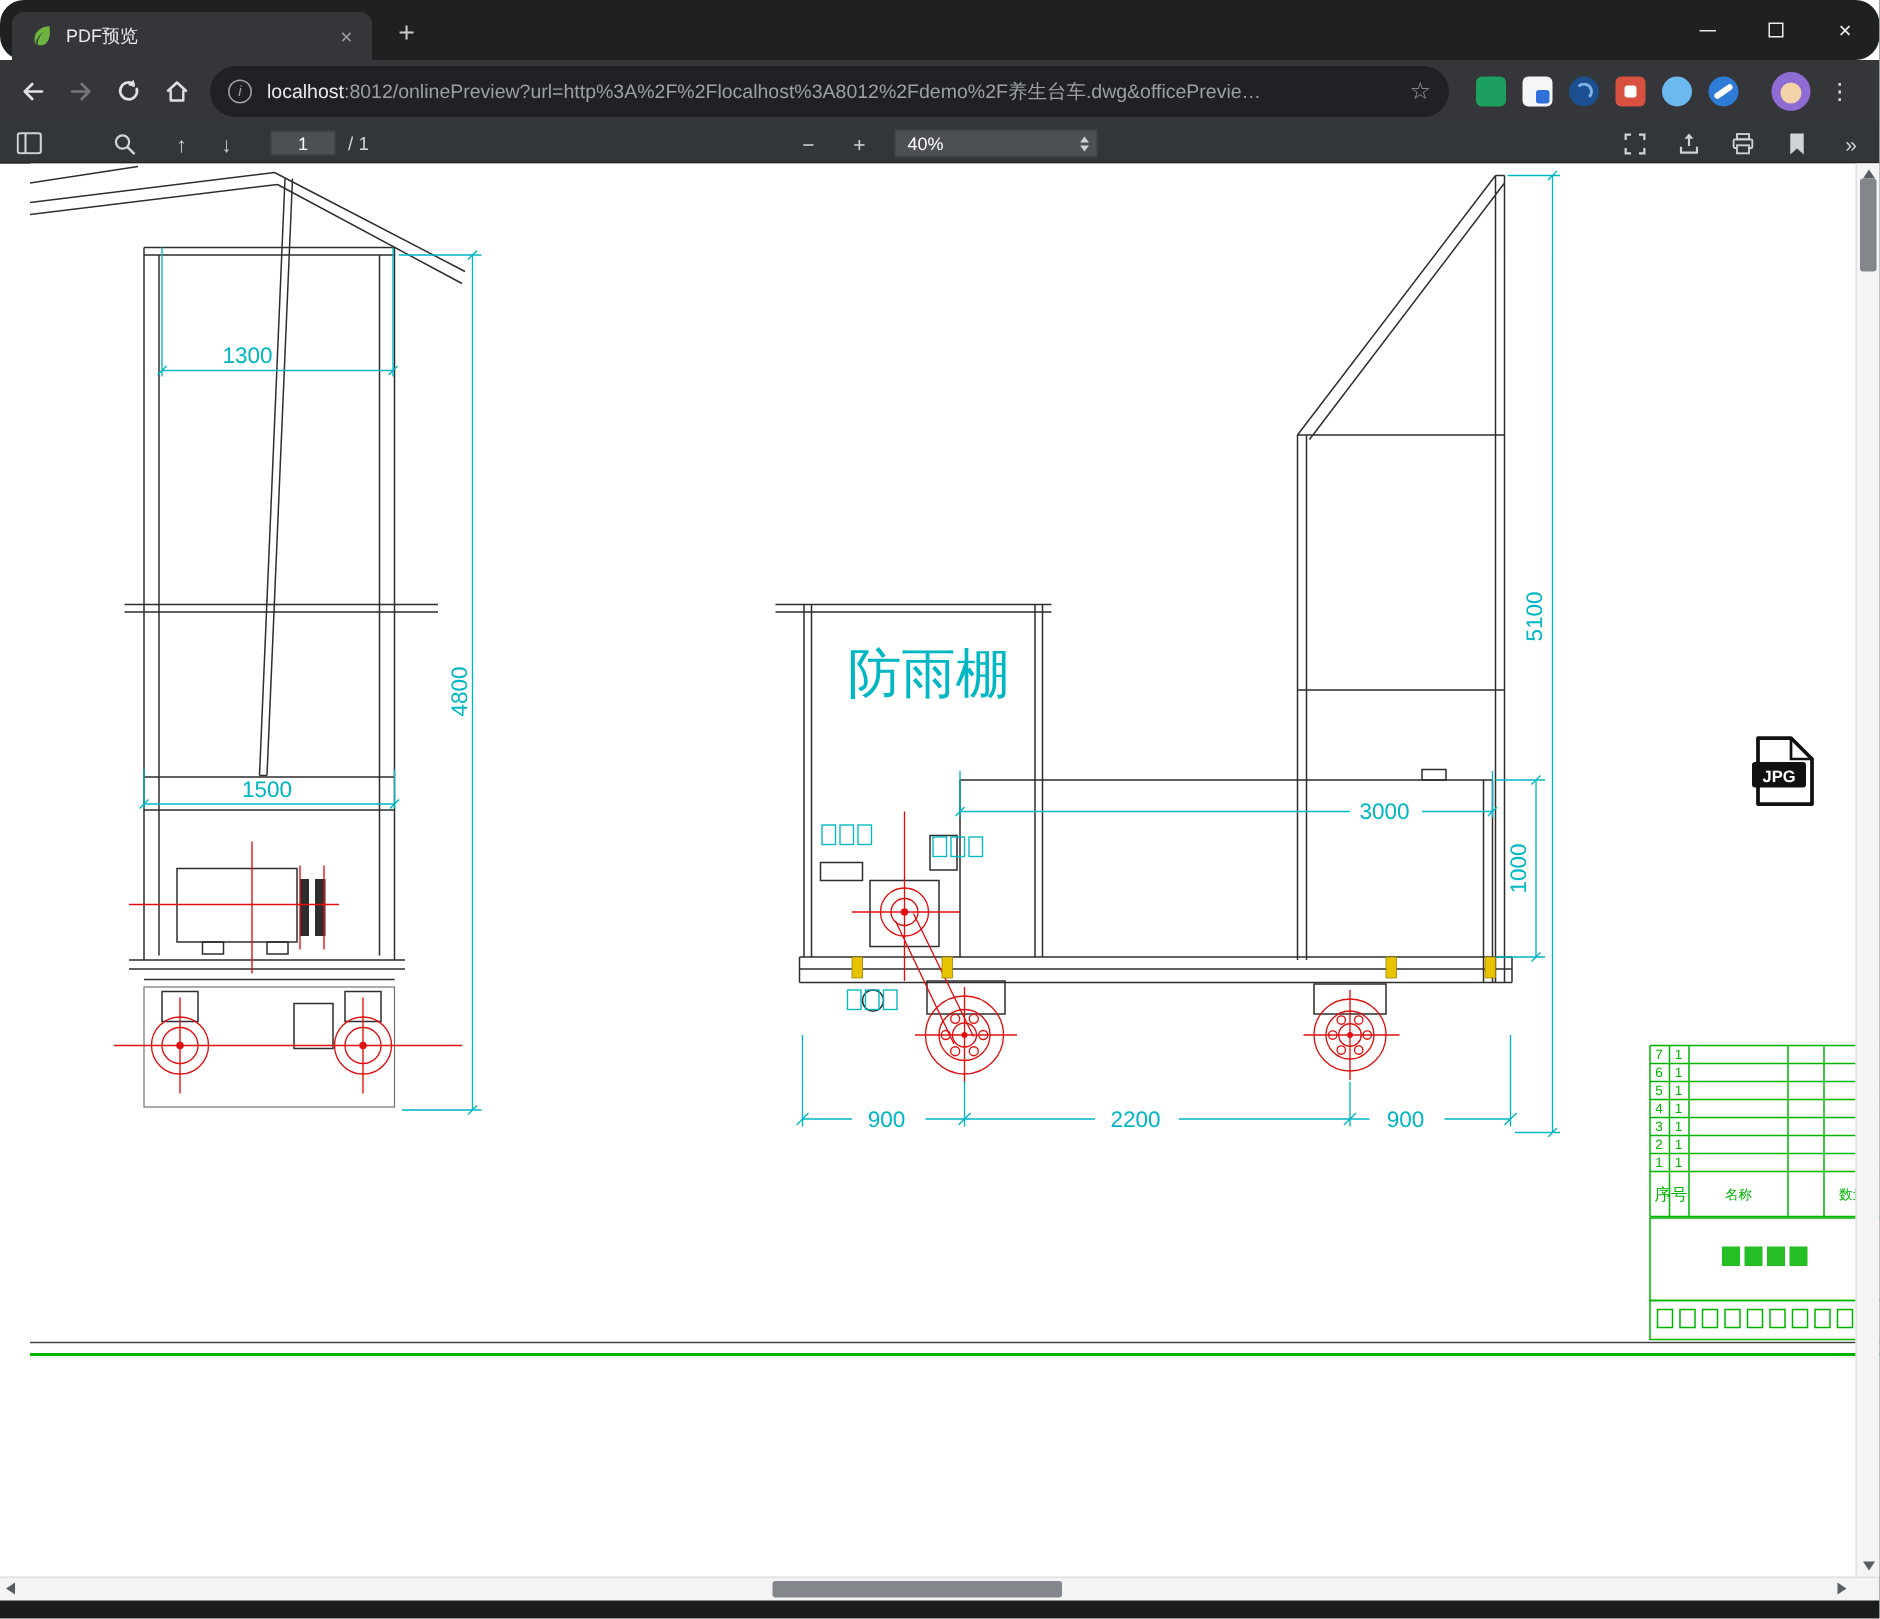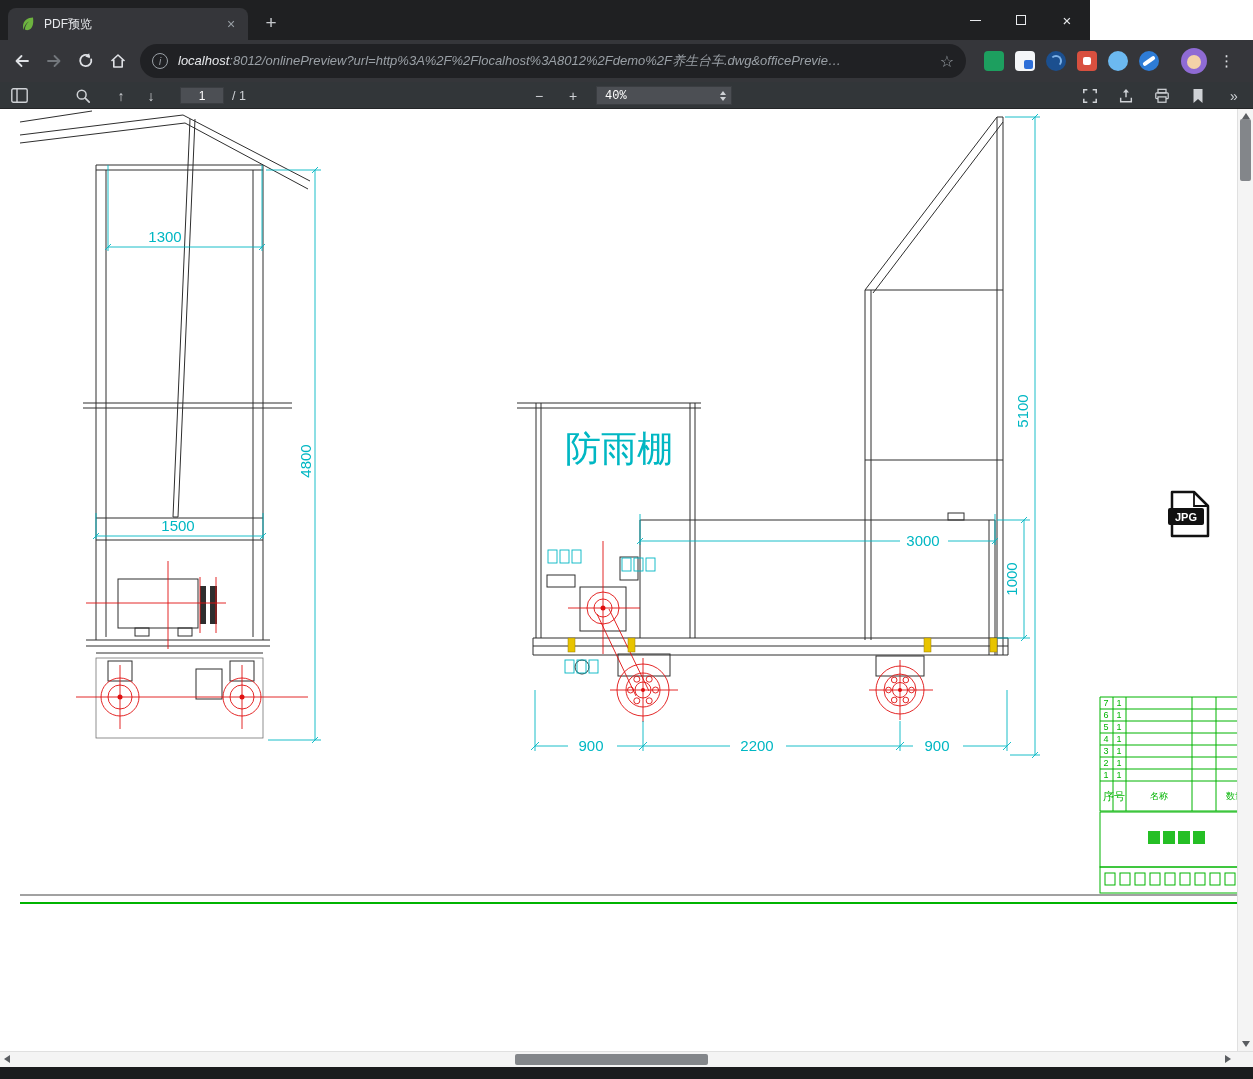--- a/index.html
+++ b/index.html
@@ -1,20 +1,20 @@
 <!DOCTYPE html>
 <html><head>
 <meta charset="utf-8">
 <style>
   * { box-sizing: border-box; }
   body { margin:0; font-family:"Liberation Sans", sans-serif; background:#111; }
   .window { position:relative; width:1253px; height:1079px; background:#fff; overflow:hidden; }
 
   
-  .titlebar { position:absolute; top:0; left:0; width:1090px; height:40px; background:#1f2022; }
+  .titlebar { position:absolute; top:0; left:0; width:1253px; height:40px; background:#1f2022;border-radius:16px; }
   .tab { position:absolute; left:8px; top:8px; width:240px; height:32px; background:#35363a;
          border-radius:8px 8px 0 0; display:flex; align-items:center; padding:0 8px 0 12px;
          color:#e8eaed; font-size:12px; }
   .tab-title { margin-left:8px; flex:1; white-space:nowrap; overflow:hidden; }
   .tab-close { color:#9aa0a6; font-size:14px; width:18px; height:18px; line-height:18px; text-align:center; border-radius:50%; }
   .newtab { position:absolute; left:258px; top:10px; width:26px; height:26px; color:#c4c7cb; font-size:19px;
             display:flex; align-items:center; justify-content:center; }
   .win-controls { position:absolute; right:0; top:0; height:40px; display:flex; }
   .win-btn { width:46px; height:40px; display:flex; align-items:center; justify-content:center; color:#e8eaed; }
   .min-glyph { width:11px; height:1px; background:#e8eaed; }
@@ -23,21 +23,21 @@
 
   
   .navbar { position:absolute; top:40px; left:0; width:1253px; height:42px; background:#35363a;
             display:flex; align-items:center; padding:0 6px; }
   .nav-icon { width:32px; height:32px; display:flex; align-items:center; justify-content:center; }
   .omnibox { width:826px; height:34px; background:#202124; border-radius:17px; display:flex;
              align-items:center; padding:0 12px; margin:0 6px; color:#9aa0a6; font-size:13px; }
   .info-icon { width:16px; height:16px; min-width:16px; border:1.5px solid #9aa0a6; border-radius:50%;
                font-size:10px; font-style:italic; color:#9aa0a6; display:flex; align-items:center;
                justify-content:center; margin-right:10px; }
-  .url { white-space:nowrap; overflow:hidden; flex:1;font-style:italic; }
+  .url { white-space:nowrap; overflow:hidden; flex:1; }
   .url .host { color:#e8eaed; }
   .star { color:#9aa0a6; font-size:16px; margin-left:8px; }
   .ext-tray { display:flex; align-items:center; gap:11px; margin-left:12px; }
   .ext { width:20px; height:20px; position:relative; }
   .ext-sq { border-radius:4px; }
   .ext-ci { border-radius:50%; }
   .e1 { background:#1d9f5f; }
   .e2 { background:#f4f6f8; }
   .e2 .corner { position:absolute; right:2px; bottom:2px; width:9px; height:9px; background:#2e6fd8; border-radius:2px; }
   .e3 { background:#1b4f8f; }
@@ -55,21 +55,21 @@
   .pdfbar { position:absolute; top:82px; left:0; width:1253px; height:27px; background:#323639;
             color:#cfd2d6; box-shadow:inset 0 -1px 0 #232527; }
   .pb-left { position:absolute; left:0; top:0; height:27px; display:flex; align-items:center; }
   .pb-icon { display:flex; align-items:center; justify-content:center; width:18px; height:18px; }
   .pb-glyph { font-size:14px; color:#cfd2d6; }
   .page-input { width:44px; height:17px; background:#4c4f54; border:1px solid #3a3d41; color:#fff;
                 font-size:12px; text-align:center; margin-left:20px; font-family:"Liberation Sans",sans-serif; }
   .page-total { font-size:12.5px; margin-left:8px; }
   .pb-center { position:absolute; left:530px; top:0; height:27px; display:flex; align-items:center; }
   .zoom-select { width:136px; height:19px; background:#4c4f54; border:1px solid #3a3d41; margin-left:14px;
-                 display:flex; align-items:center; font-size:12px; color:#fff; padding-left:8px;font-family:Liberation Mono, monospace; }
+                 display:flex; align-items:center; font-size:12px; color:#fff; padding-left:8px; }
   .spin { margin-left:auto; margin-right:5px; display:flex; flex-direction:column; gap:2px; }
   .spin .t-up { width:0; height:0; border-left:3.5px solid transparent; border-right:3.5px solid transparent; border-bottom:4px solid #cfd2d6; }
   .spin .t-dn { width:0; height:0; border-left:3.5px solid transparent; border-right:3.5px solid transparent; border-top:4px solid #cfd2d6; }
   .pb-right { position:absolute; right:0; top:0; height:27px; display:flex; align-items:center; padding-right:10px; gap:18px; }
 
   
   .content { position:absolute; top:109px; left:0; width:1237px; height:942px; background:#fff; overflow:hidden;margin-left:20px; }
   .vscroll { position:absolute; top:109px; right:0; width:16px; height:942px; background:#f4f4f4; border-left:1px solid #e0e0e0; }
   .vthumb { position:absolute; left:2px; top:10px; width:11px; height:62px; background:#83868a; border-radius:2px; }
   .hscroll { position:absolute; top:1051px; left:0; width:1253px; height:16px; background:#f4f4f4; border-top:1px solid #e0e0e0; }

